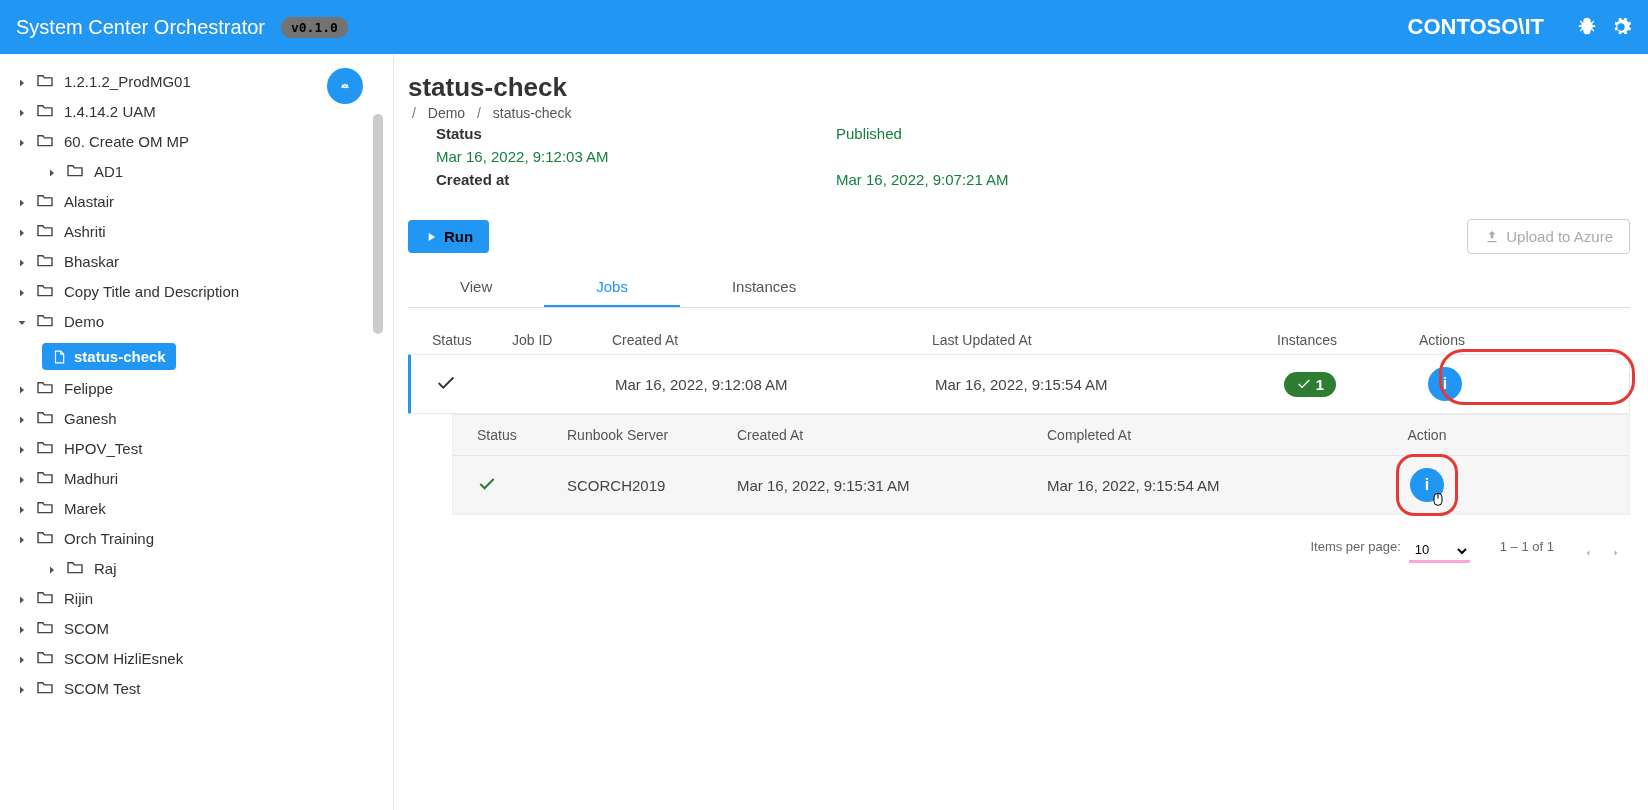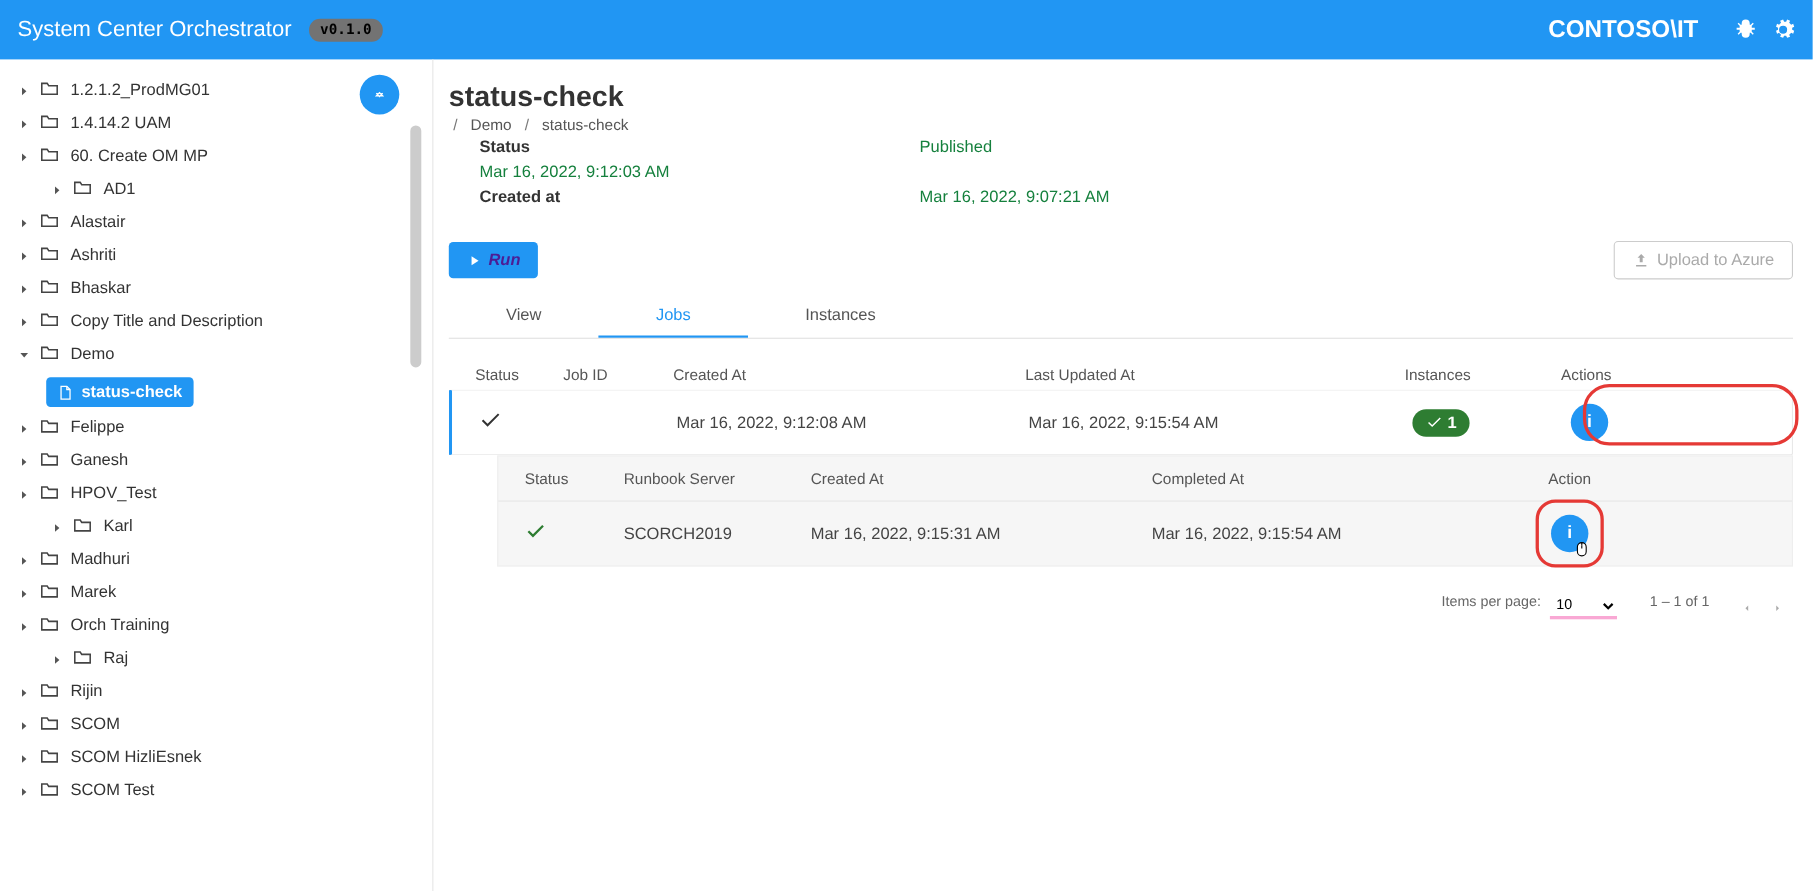--- a/index.html
+++ b/index.html
@@ -39,21 +39,21 @@
     .breadcrumb { color: #777; font-size: 14px; margin-bottom: 1px; }
     .breadcrumb span { margin: 0 4px; }
     .breadcrumb .crumb { color: #555; }
     
     .info-block { margin-left: 28px; margin-bottom: 28px; }
     .info-row { display: flex; padding: 3px 0; font-size: 15px; }
     .info-label { width: 400px; font-weight: 700; }
     .info-value { color: #15803d; }
     
     .actions-row { display: flex; align-items: center; margin-bottom: 14px; }
-    .run-btn { background: #2196f3; color: #4c1d95; border: none; padding: 8px 16px; border-radius: 4px; font-size: 15px; font-weight: 600; display: inline-flex; align-items: center; cursor: pointer; font-style: italic; }
+    .run-btn { background: #2196f3; color: #000000; border: none; padding: 8px 16px; border-radius: 4px; font-size: 15px; font-weight: 600; display: inline-flex; align-items: center; cursor: pointer; }
     .run-btn svg { width: 14px; height: 14px; fill: #fff; margin-right: 6px; }
     .upload-btn { margin-left: auto; border: 1px solid #ccc; background: #fff; color: #aaa; padding: 8px 16px; border-radius: 4px; font-size: 15px; display: inline-flex; align-items: center; cursor: pointer; }
     .upload-btn svg { width: 16px; height: 16px; fill: #aaa; margin-right: 6px; }
     
     .tabs { border-bottom: 1px solid #e0e0e0; display: flex; margin-bottom: 10px; }
     .tab { padding: 10px 52px; color: #555; cursor: pointer; font-size: 15px; }
     .tab.active { color: #2196f3; border-bottom: 2px solid #2196f3; }
     
     
     .table-wrap { margin-top: 18px; }
@@ -248,31 +248,20 @@
         <div class="tree-item">
           <span class="tree-caret">
             <svg viewBox="0 0 24 24">
               <path d="M8 5l8 7-8 7z"></path>
             </svg>
           </span>
           <span class="tree-folder-icon"><svg viewBox="0 0 24 20">
               <path d="M2 4h7l2 3h11v11H2z"></path>
             </svg></span>
           <span>HPOV_Test</span>
-        </div>
-        <div class="tree-item indent-1">
-          <span class="tree-caret">
-            <svg viewBox="0 0 24 24">
-              <path d="M8 5l8 7-8 7z"></path>
-            </svg>
-          </span>
-          <span class="tree-folder-icon"><svg viewBox="0 0 24 20">
-              <path d="M2 4h7l2 3h11v11H2z"></path>
-            </svg></span>
-          <span>Karl</span>
         </div>
         <div class="tree-item">
           <span class="tree-caret">
             <svg viewBox="0 0 24 24">
               <path d="M8 5l8 7-8 7z"></path>
             </svg>
           </span>
           <span class="tree-folder-icon"><svg viewBox="0 0 24 20">
               <path d="M2 4h7l2 3h11v11H2z"></path>
             </svg></span>

